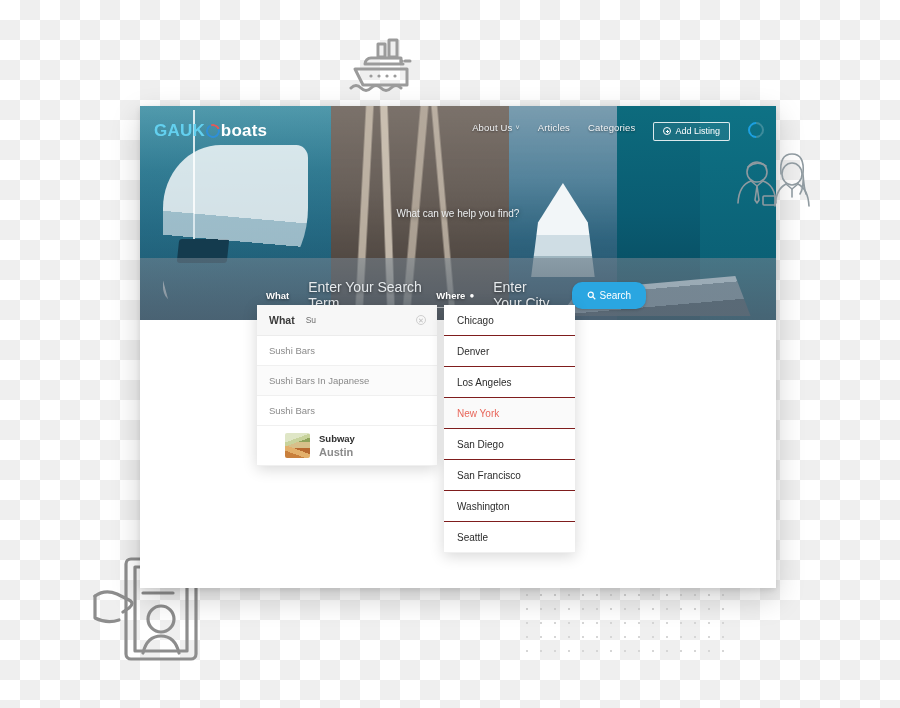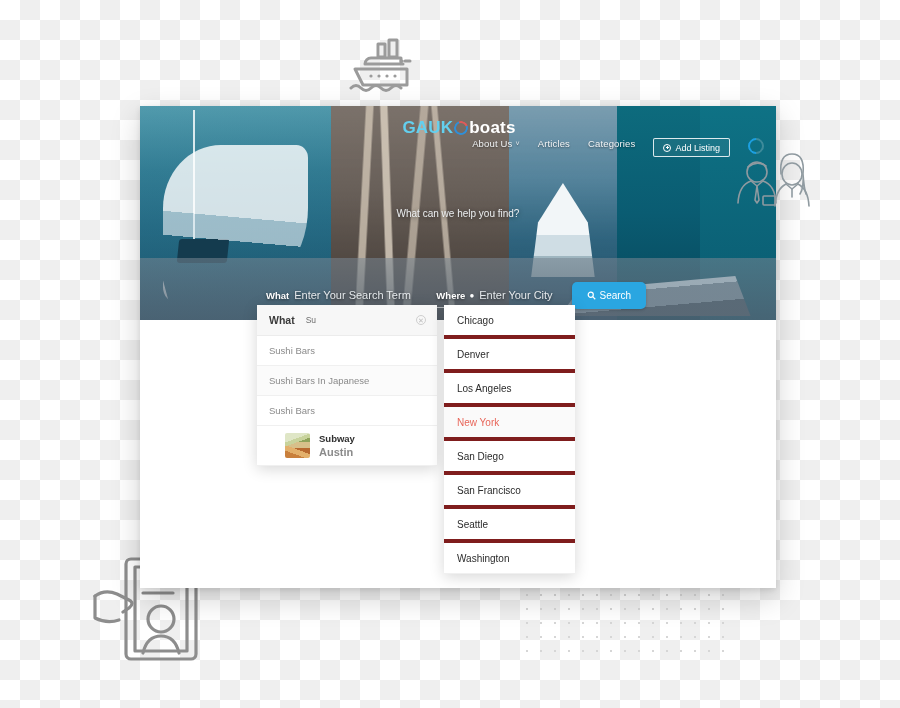--- a/index.html
+++ b/index.html
@@ -106,21 +106,20 @@
     clip-path: polygon(10% 40%, 92% 8%, 100% 100%, 0 100%);
     opacity:.85;
   }
 
   
   .nav {
     position: absolute; left: 0; right: 0; top: 0; height: 38px;
     display: flex; align-items: center;
     padding: 12px 12px 0 14px;
     z-index: 6;
-    flex-direction: column;
   }
   .logo { display:flex; align-items:center; font-size: 17px; font-weight: 800; letter-spacing:.2px;}
   .logo .gauk { color: #63d0ef; }
   .logo .ring {
     display:inline-block; width: 14px; height: 14px; margin: 0 1px 0 1px;
     border: 2.4px solid #2f8fd8; border-radius: 50%;
     border-top-color: #e05a5a;
     transform: rotate(25deg);
   }
   .logo .boats { color: #ffffff; }
@@ -172,31 +171,31 @@
   
   .searchbar {
     position: absolute; left: 118px; top: 172px; width: 388px; height: 34px;
     display: flex; align-items: center; gap: 0;
     z-index: 7;
   }
   .sfield { position: relative; height: 34px; display:flex; align-items:center; }
   .sfield-what { width: 172px; padding-left: 8px; }
   .sfield-where { width: 130px; padding-left: 10px; }
   .sfield .lbl { color: #ffffff; font-size: 9.5px; font-weight: 700; text-shadow: 0 1px 3px rgba(0,0,0,.55); }
-  .sfield .ph { color: #e6eaed; font-size: 11px; margin-left: 5px; text-shadow: 0 1px 3px rgba(0,0,0,.55); }
+  .sfield .ph { color: #e6eaed; font-size: 14px; margin-left: 19px; text-shadow: 0 1px 3px rgba(0,0,0,.55); }
   .sfield .pin { color:#ffffff; font-size: 8px; margin-left: 4px; }
   .sfield .underline {
     position:absolute; left: 8px; right: 6px; bottom: 4px; height: 1px;
     background: rgba(255,255,255,.55);
   }
   .search-btn {
     margin-left: 18px;
     width: 76px; height: 27px; background: #2aa6e1; color: #fff;
     display:flex; align-items:center; justify-content:center; gap:4px;
-    font-size: 10px; cursor: pointer; border-radius: 5px;
+    font-size: 10px; cursor: pointer; border-radius: 10px;
     box-shadow: 0 1px 3px rgba(0,0,0,.2);
   }
 
   
   .page-body { position: relative; height: 268px; background: #ffffff; }
 
   
   .dd {
     position: absolute;
     background: #ffffff;
@@ -233,21 +232,21 @@
     background:
       linear-gradient(160deg,#dfe6c6 0 28%, #c8d39c 28% 40%, transparent 40%),
       linear-gradient(20deg,#c9803c 0 22%, #e3b06b 22% 38%, transparent 38%),
       linear-gradient(180deg,#8fa35a 0 35%, #d7c08a 35% 62%, #b8692f 62% 100%);
   }
   .rich-txt .rt1 { font-size: 9.5px; color: #2f2f2f; font-weight: 700; }
   .rich-txt .rt2 { font-size: 11px; color: #8a8a8a; margin-top: 2px; font-weight: bold; }
 
   .city-item {
     padding: 9.5px 13px; font-size: 10px; color: #2b2b2b;
-    border-bottom: 4px solid #7f1d1d; cursor: pointer; background:#fff;
+    border-bottom: 1px solid #7f1d1d; cursor: pointer; background:#fff;
   }
   .city-item.active { color: #e8665a; background: #fafafa; }
   .city-item:last-child { border-bottom: 1px solid #f0f0f0; }
 
   
   .people {
     position: absolute; left: 735px; top: 148px;
     width: 80px; height: 76px; z-index: 12;
   }
 </style>
@@ -368,22 +367,22 @@
       </div>
     </div>
 
     <div class="dd dd-where">
       <div class="city-item">Chicago</div>
       <div class="city-item">Denver</div>
       <div class="city-item">Los Angeles</div>
       <div class="city-item active">New York</div>
       <div class="city-item">San Diego</div>
       <div class="city-item">San Francisco</div>
+      <div class="city-item">Washington</div>
       <div class="city-item">Seattle</div>
-      <div class="city-item">Washington</div>
     </div>
 
   </div>
 </div>
 
 <svg class="people" viewBox="0 0 80 76" fill="none" stroke="#8f9aa0" stroke-width="1.6" stroke-linecap="round" stroke-linejoin="round">
 
   <path d="M12 24 a10 10 0 1 1 20 0 a10 10 0 0 1 -20 0z"></path>
   <path d="M13 19 q9 -7 18 -1"></path>
   <path d="M16 33 l6 5 l6 -5"></path>

